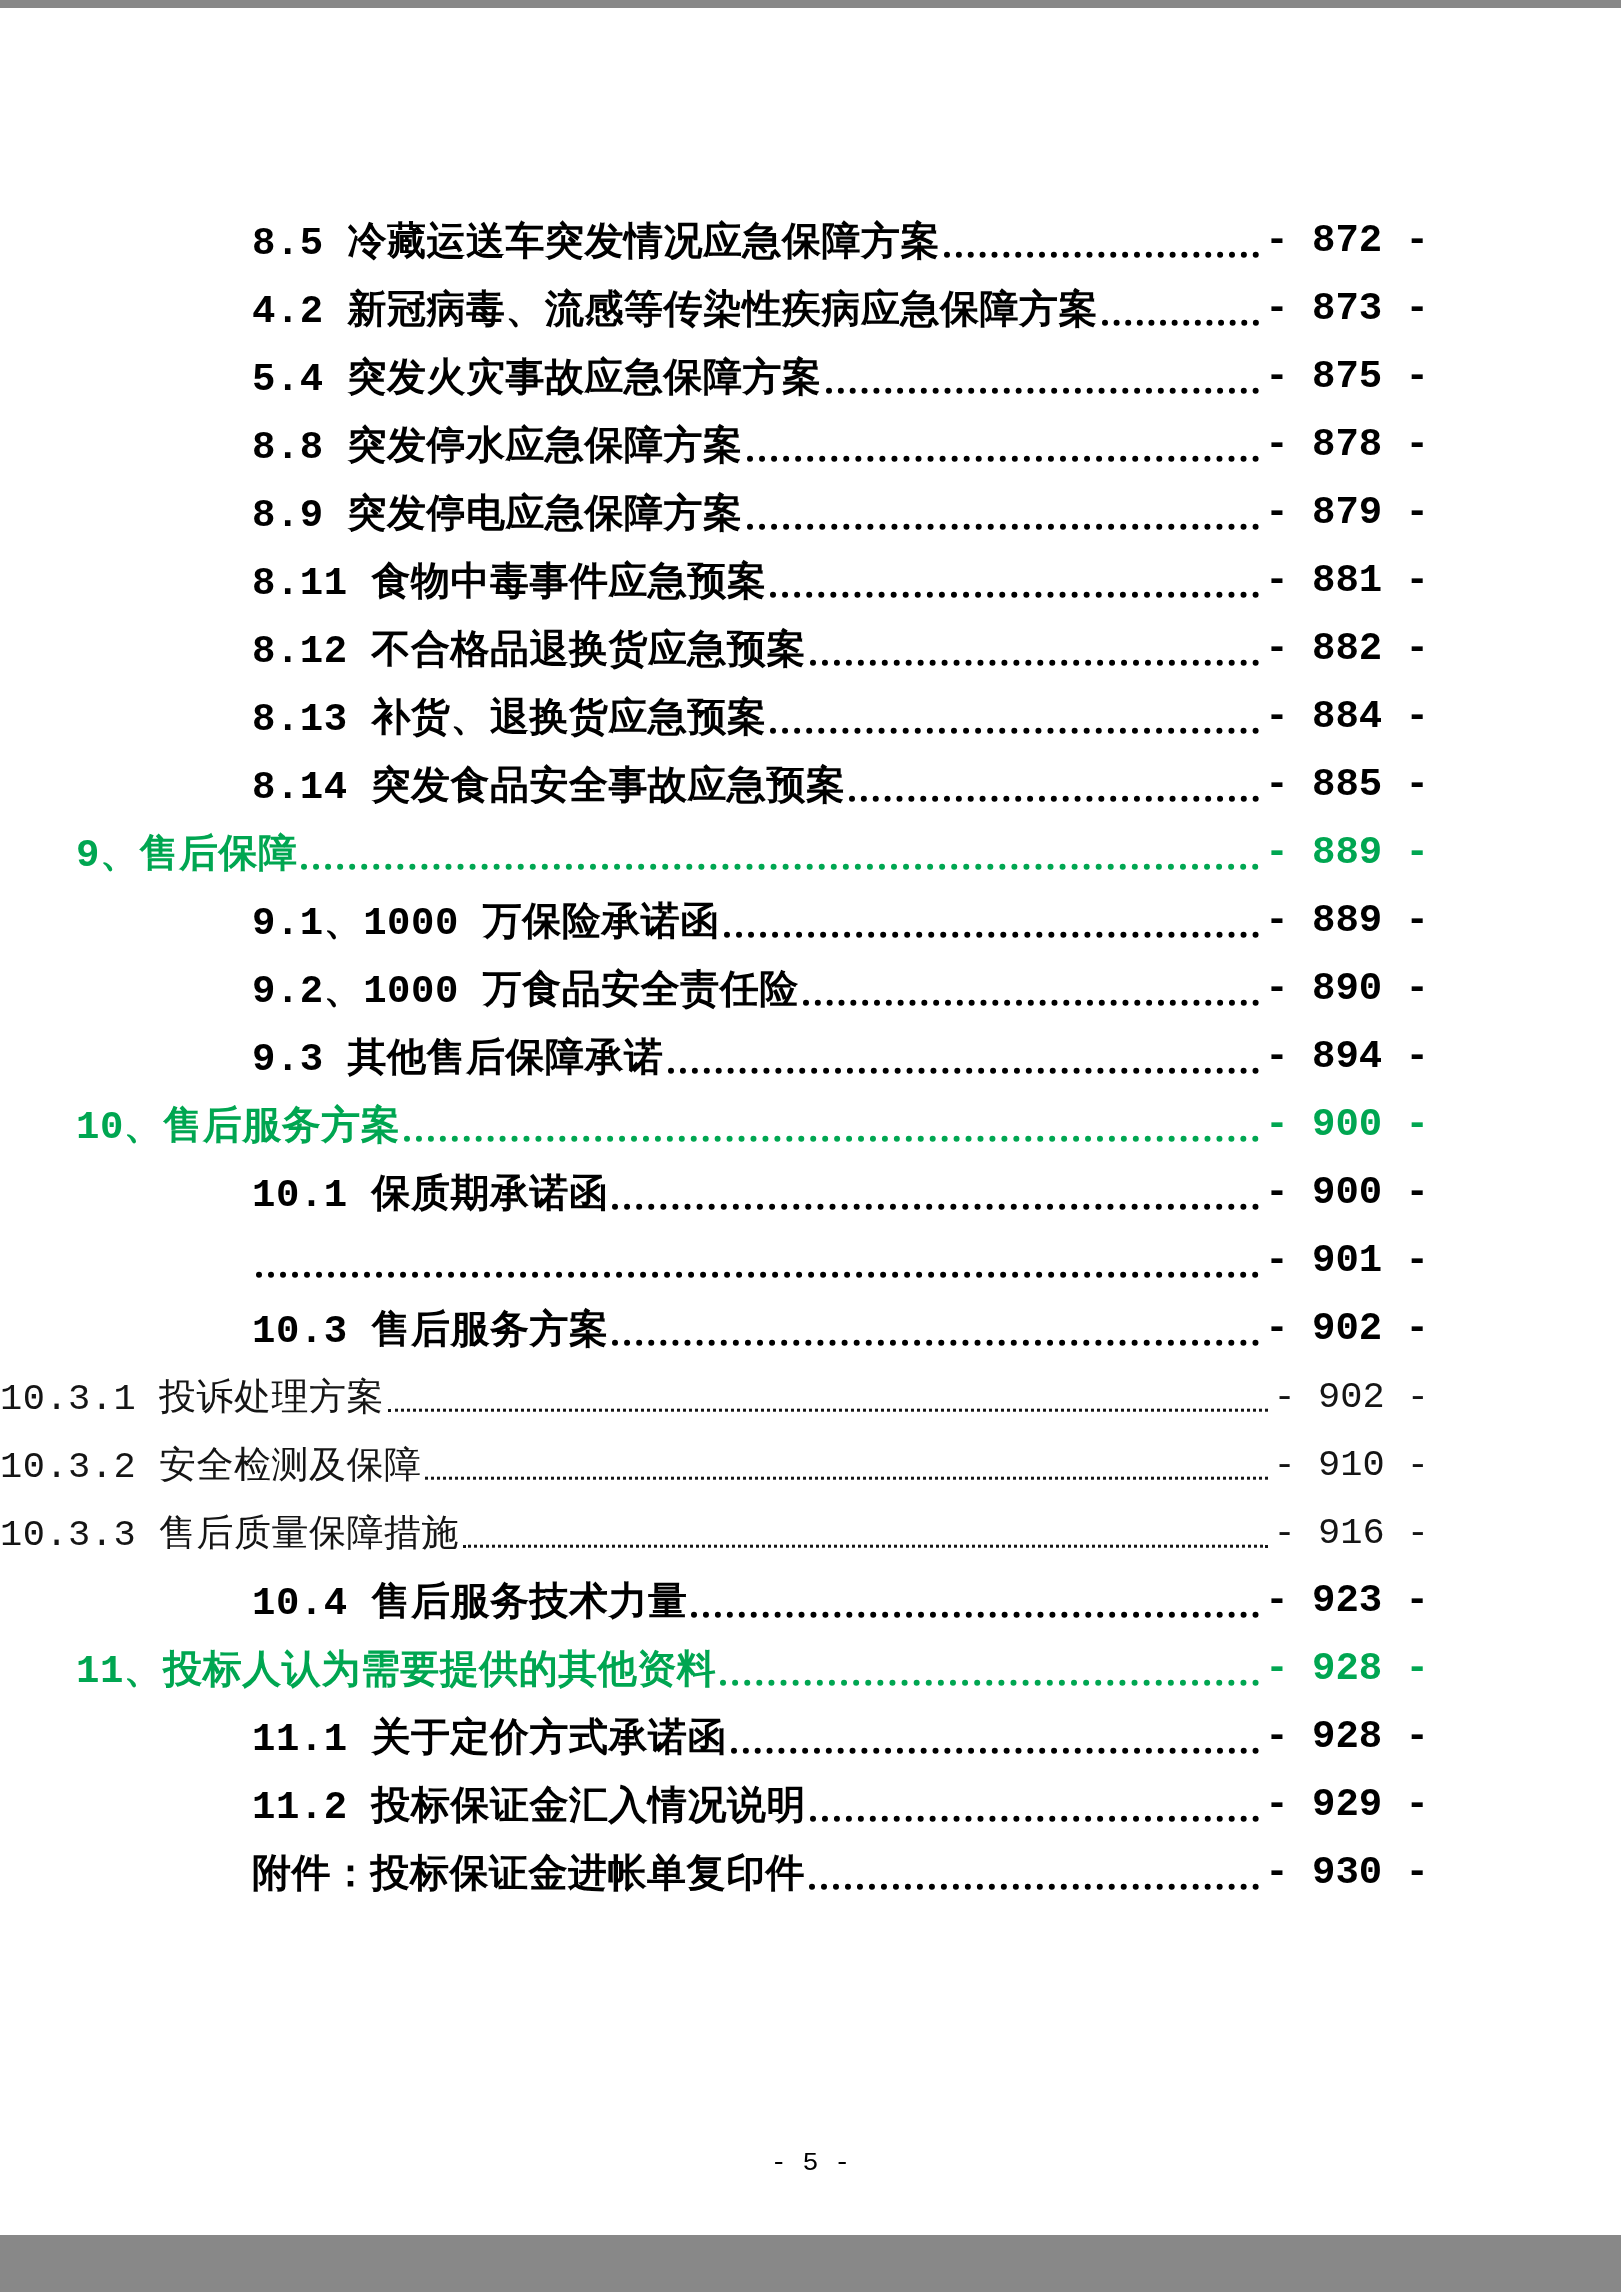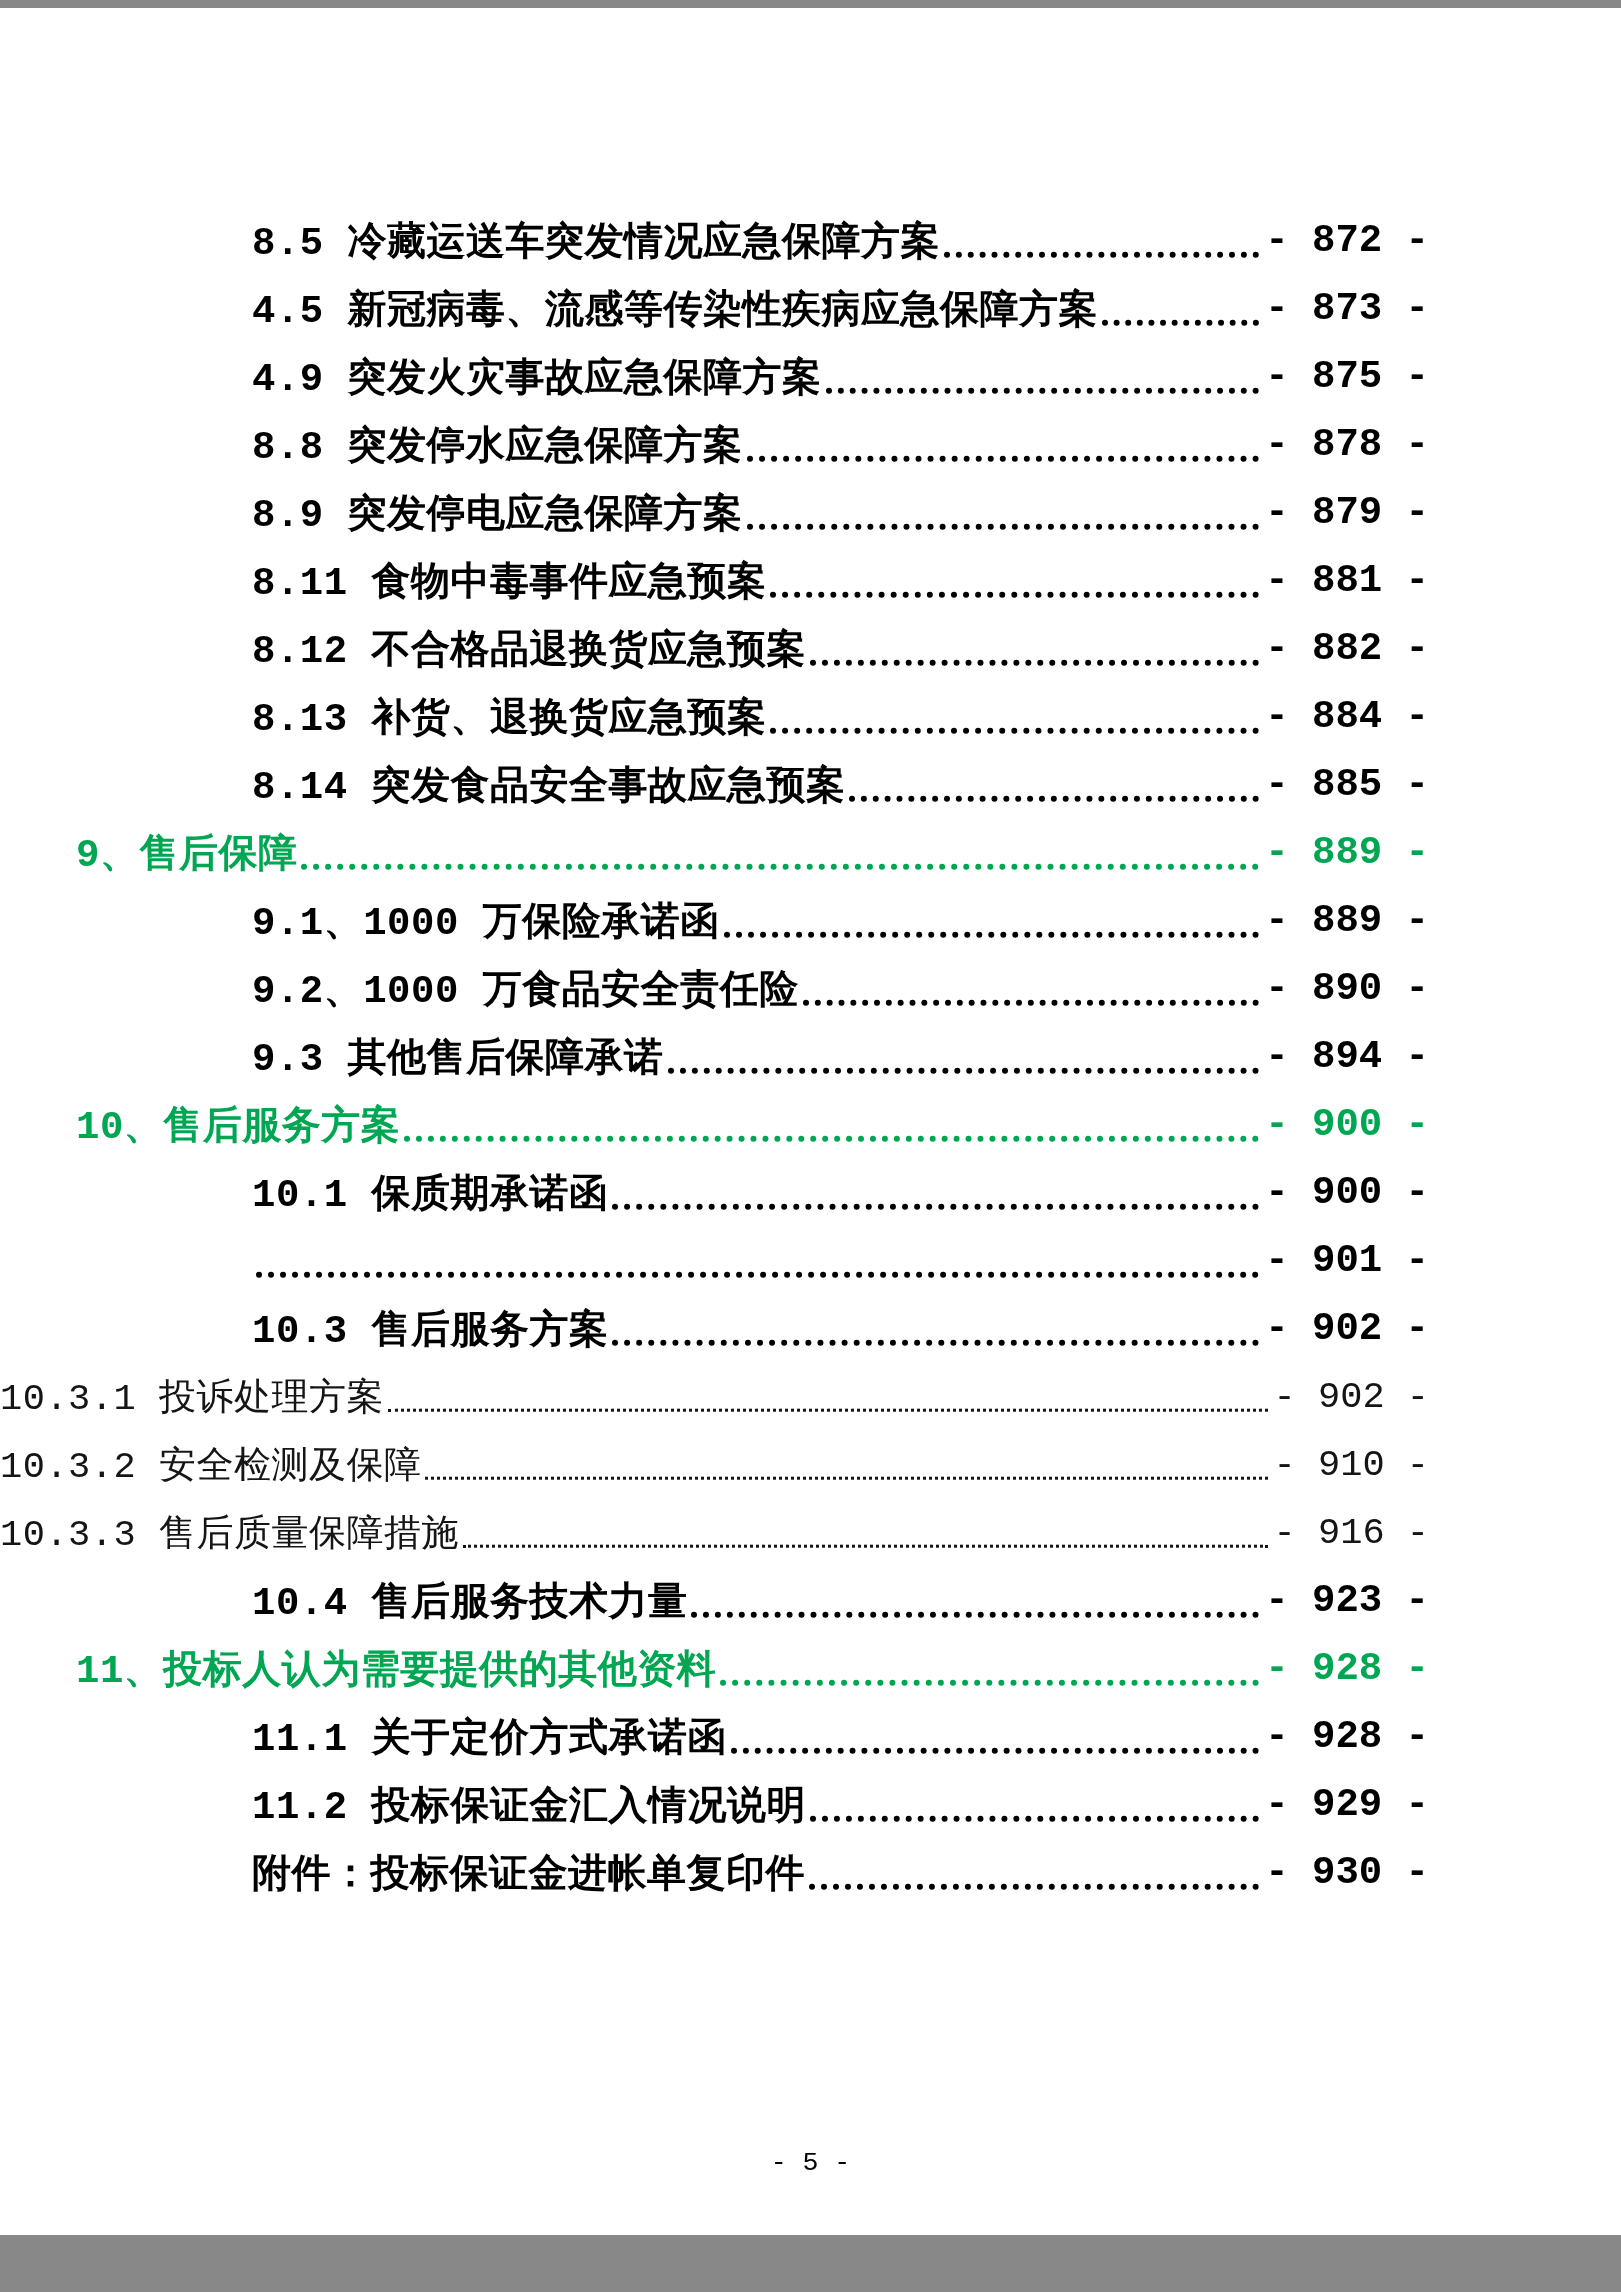--- a/index.html
+++ b/index.html
@@ -77,26 +77,26 @@
 <body>
 
 <div class="page">
   <div class="toc" id="toc">
       <div class="toc-row lvl2 style-bold">
         <span class="toc-label">8.5 冷藏运送车突发情况应急保障方案</span>
         <span class="leader"></span>
         <span class="toc-page">- 872 -</span>
       </div>
       <div class="toc-row lvl2 style-bold">
-        <span class="toc-label">4.5 新冠病毒、流感等传染性疾病应急保障方案</span>
+        <span class="toc-label">4.2 新冠病毒、流感等传染性疾病应急保障方案</span>
         <span class="leader"></span>
         <span class="toc-page">- 873 -</span>
       </div>
       <div class="toc-row lvl2 style-bold">
-        <span class="toc-label">4.9 突发火灾事故应急保障方案</span>
+        <span class="toc-label">5.4 突发火灾事故应急保障方案</span>
         <span class="leader"></span>
         <span class="toc-page">- 875 -</span>
       </div>
       <div class="toc-row lvl2 style-bold">
         <span class="toc-label">8.8 突发停水应急保障方案</span>
         <span class="leader"></span>
         <span class="toc-page">- 878 -</span>
       </div>
       <div class="toc-row lvl2 style-bold">
         <span class="toc-label">8.9 突发停电应急保障方案</span>

